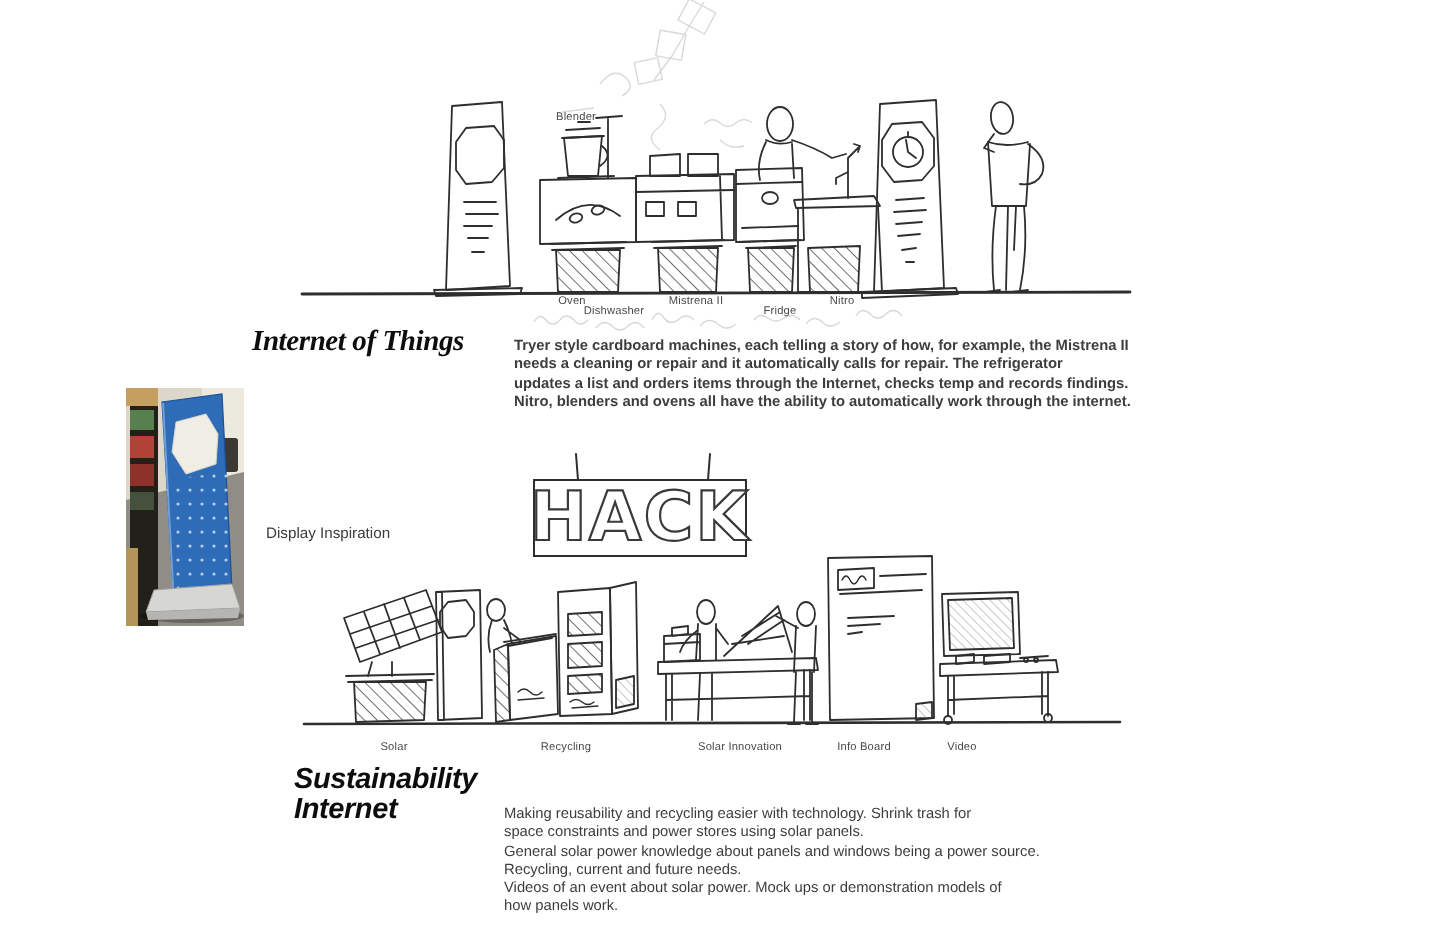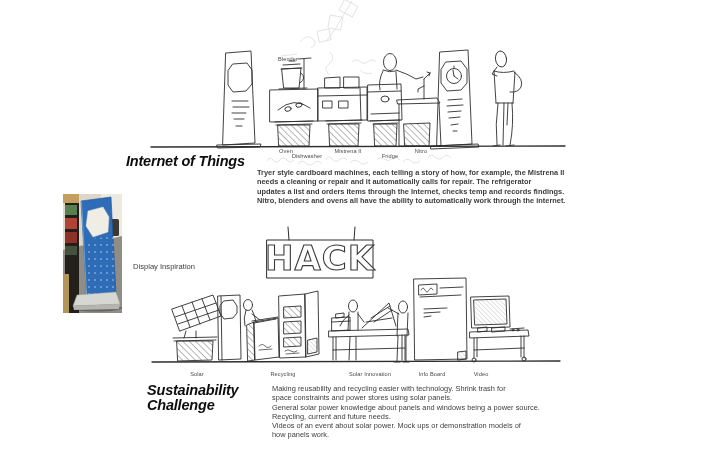--- a/index.html
+++ b/index.html
@@ -229,36 +229,36 @@
     <polygon points="10,112 57,110 56,115 11,116" fill="#b5b5b1"></polygon>
   </svg>
 
   <span class="lbl" style="left:288px;top:56px;">Blender</span>
   <span class="lbl" style="left:286px;top:148px;">Oven</span>
   <span class="lbl" style="left:307px;top:153px;">Dishwasher</span>
   <span class="lbl" style="left:348px;top:148px;">Mistrena II</span>
   <span class="lbl" style="left:390px;top:153px;">Fridge</span>
   <span class="lbl" style="left:421px;top:148px;">Nitro</span>
 
-  <div class="heading" style="left:126px;top:154px;">Internet of Things</div>
+  <div class="heading" style="left:126px;top:164px;font-family:Liberation Serif, serif;">Internet of Things</div>
   <div class="body" style="left:257px;top:168px;width:330px;font-weight:bold;">Tryer style cardboard machines, each telling a story of how, for example, the Mistrena II
 needs a cleaning or repair and it automatically calls for repair. The refrigerator
 updates a list and orders items through the Internet,  checks temp and records findings.
 Nitro, blenders and ovens all have the ability to automatically work through the internet.</div>
 
   <span class="caption" style="left:133px;top:250px;margin-top:12px;">Display Inspiration</span>
 
   <span class="lbl" style="left:197px;top:371px;">Solar</span>
   <span class="lbl" style="left:283px;top:371px;">Recycling</span>
   <span class="lbl" style="left:370px;top:371px;">Solar Innovation</span>
   <span class="lbl" style="left:432px;top:371px;">Info Board</span>
   <span class="lbl" style="left:481px;top:371px;">Video</span>
 
   <div class="heading" style="left:147px;top:383px;">Sustainability
-Challenge</div>
-  <div class="body" style="left:252px;top:384px;width:310px;margin-left:20px;">Making reusability and recycling easier with technology. Shrink trash for
+Internet</div>
+  <div class="body" style="left:252px;top:402px;width:310px;">Making reusability and recycling easier with technology. Shrink trash for
 space constraints and power stores using solar panels.
 General solar power knowledge about panels and windows being a power source.
 Recycling, current and future needs.
 Videos of an event about solar power. Mock ups or demonstration models of
 how panels work.</div>
 
 </div>
 
 </body></html>

